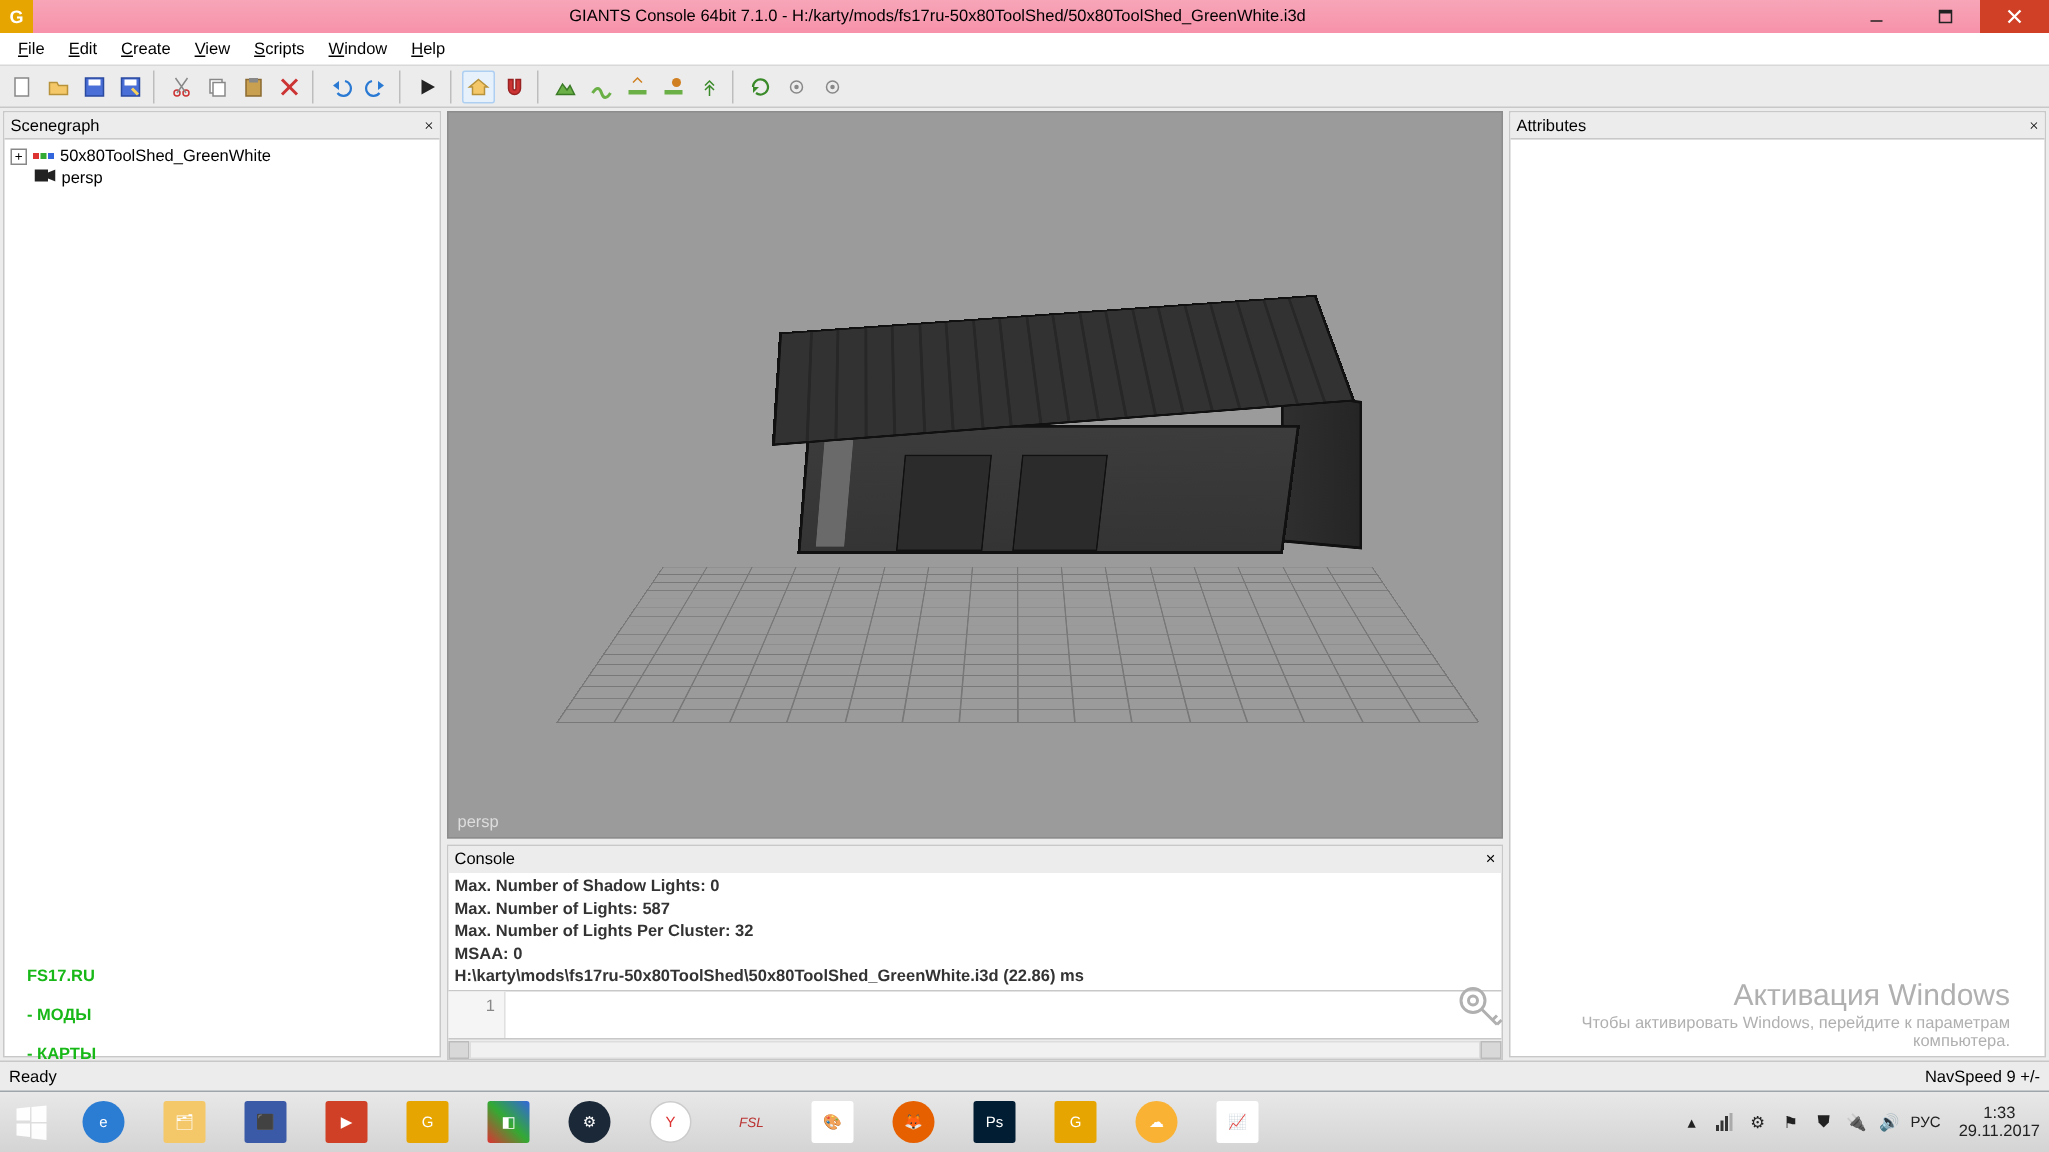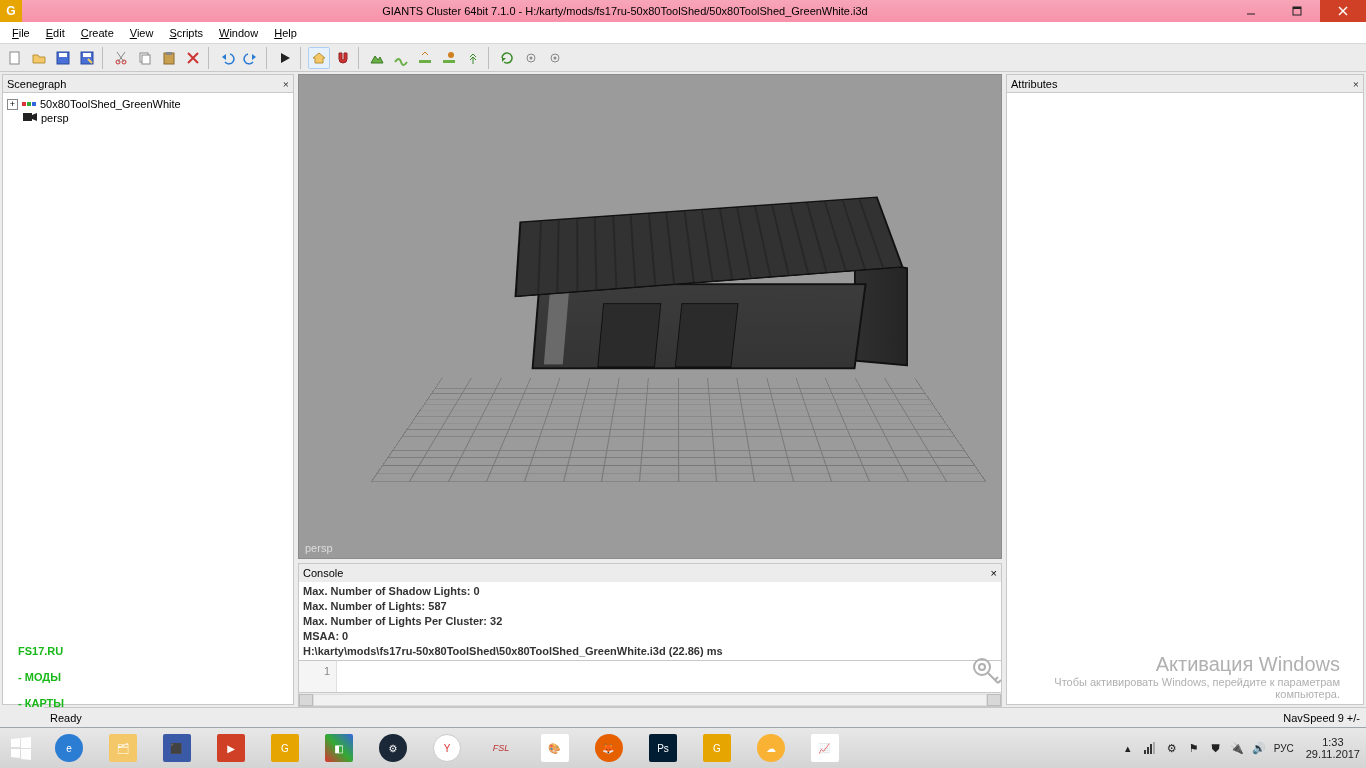--- a/index.html
+++ b/index.html
@@ -43,21 +43,21 @@
 .console .input .ln { width:38px; text-align:right; padding:4px 6px 0 0; color:#888; background:#f5f5f5; border-right:1px solid #e0e0e0;}
 .console .input .txt { flex:1; }
 .console .hscroll{ height:14px; border-top:1px solid #c8c8c8; display:flex; align-items:center; background:#ececec;}
 .console .hscroll .arrow{ width:14px; height:12px; background:#d8d8d8; border:1px solid #bbb;}
 .console .hscroll .track{ flex:1; height:12px; background:#f1f1f1; border:1px solid #ddd;}
 
 
 .rightcol { flex:1; display:flex; flex-direction:column; }
 
 
-.statusbar { height:20px; background:#ececec; border-top:1px solid #c8c8c8; display:flex; align-items:center; padding:0 6px; font-size:11px;margin-left:44px;}
+.statusbar { height:20px; background:#ececec; border-top:1px solid #c8c8c8; display:flex; align-items:center; padding:0 6px; font-size:11px;}
 .statusbar .spacer { flex:1;}
 
 .taskbar { height:41px; background: linear-gradient(#e8e8e8,#d4d4d4); border-top:1px solid #9fa6ab; display:flex; align-items:center;}
 .taskbar .start { width:42px; height:41px; display:flex; align-items:center; justify-content:center; }
 .taskbar .tbitem { width:54px; height:41px; display:flex; align-items:center; justify-content:center; border-right:0;}
 .taskbar .tbitem .ico { width:28px; height:28px; border-radius:2px; display:flex;align-items:center;justify-content:center;font-size:10px;color:#fff;}
 .taskbar .systray { margin-left:auto; display:flex; align-items:center; gap:6px; padding:0 6px; color:#222;}
 .taskbar .systray .clock { text-align:center; font-size:10px; line-height:12px; padding-left:6px;}
 .taskbar .ticon { width:16px; height:16px; display:flex; align-items:center; justify-content:center; font-size:11px;}
 
@@ -80,21 +80,21 @@
 .watermark { position:fixed; left:18px; bottom:52px; color:#18b818; font-weight:bold; font-size:22px; line-height:26px; font-family:Arial;}
 .winact { position:fixed; right:26px; bottom:68px; color:#b0b0b0; font-size:14px; text-align:right;}
 .winact .h { font-size:20px; }
 .winact .key { position:absolute; left:-40px; top:2px; }
 </style>
 </head>
 <body>
 
 <div class="titlebar">
   <div class="appicon">G</div>
-  <div class="title">GIANTS Cluster 64bit 7.1.0 - H:/karty/mods/fs17ru-50x80ToolShed/50x80ToolShed_GreenWhite.i3d</div>
+  <div class="title">GIANTS Console 64bit 7.1.0 - H:/karty/mods/fs17ru-50x80ToolShed/50x80ToolShed_GreenWhite.i3d</div>
   <div class="winbtns">
     <div class="winbtn">
         <svg width="10" height="10">
           <line x1="1" y1="8" x2="9" y2="8" stroke="#222" stroke-width="1"></line>
         </svg>
       </div>
     <div class="winbtn">
         <svg width="10" height="10">
           <rect x="1" y="1" width="8" height="8" fill="none" stroke="#222"></rect>
           <rect x="1" y="1" width="8" height="2" fill="#222"></rect>

